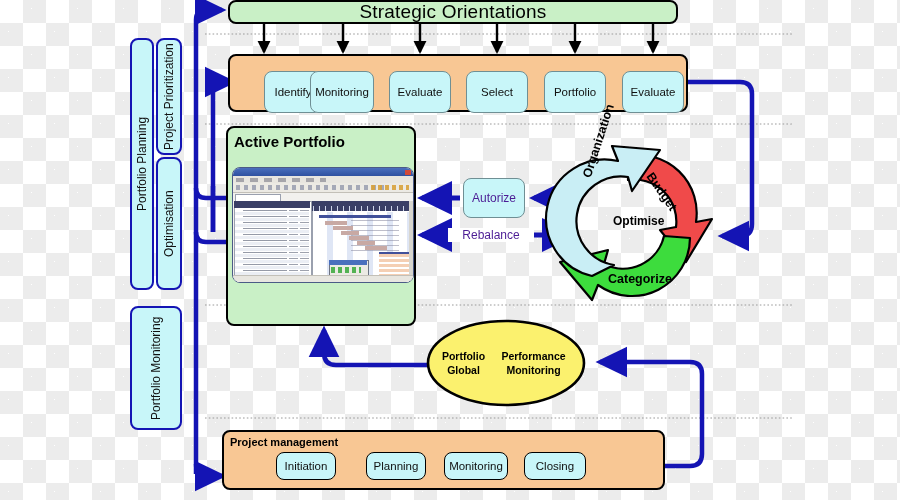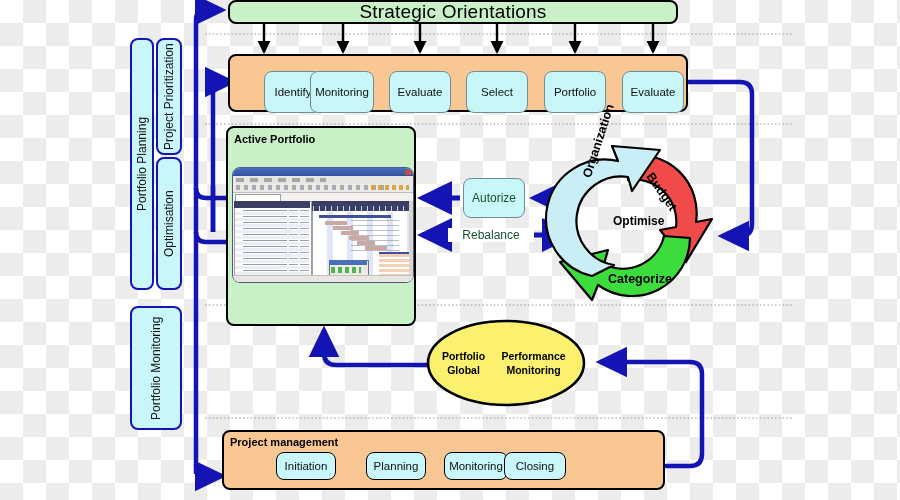--- a/index.html
+++ b/index.html
@@ -47,21 +47,21 @@
     writing-mode:vertical-rl;transform:rotate(180deg);
   }
   .title-green{
     font-size:19px;color:#000;letter-spacing:.2px;
   }
   .hdr-bold{
     position:absolute;font-weight:bold;font-size:14px;color:#000;
   }
   .step-lbl{font-size:11.5px;color:#111;}
   .sb-lbl{font-size:12px;color:#111;line-height:1.05;}
-  .flow-lbl{font-size:12px;color:#14532d;}
+  .flow-lbl{font-size:12px;color:#4c1d95;}
   .cyc-word{
     position:absolute;font-weight:bold;font-size:12.5px;color:#000;
   }
   .ellipse-lbl{
     font-size:10.5px;font-weight:bold;color:#000;line-height:1.35;text-align:center;
   }
 </style>
 </head>
 <body>
 
@@ -221,21 +221,21 @@
   <span class="step-lbl">Select</span>
 </div>
 <div class="node blk-cyan center" style="left:544px;top:71px;width:62px;height:42px;">
   <span class="step-lbl">Portfolio</span>
 </div>
 <div class="node blk-cyan center" style="left:622px;top:71px;width:62px;height:42px;">
   <span class="step-lbl">Evaluate</span>
 </div>
 
 <div class="node blk-green" style="left:226px;top:126px;width:190px;height:200px;">
-  <div class="hdr-bold" style="left:6px;top:5px;font-size:11px;">Active Portfolio</div>
+  <div class="hdr-bold" style="left:6px;top:5px;font-size:15px;">Active Portfolio</div>
 </div>
 
 <div class="node" style="left:232px;top:167px;width:182px;height:116px;background:#f2f1ee;
             border:1px solid #4b5b86;overflow:hidden;">
 
   <div style="position:absolute;left:0;top:0;width:100%;height:8px;
               background:linear-gradient(#4a6fbd,#2f51a0);"></div>
   <div style="position:absolute;right:2px;top:1.5px;width:6px;height:5px;background:#d24a3a;"></div>
 
   <div style="position:absolute;left:0;top:8px;width:100%;height:7px;background:#e8e6e0;
@@ -335,15 +335,15 @@
 
 <div class="node blk-cyan-b center" style="left:276px;top:452px;width:60px;height:28px;">
   <span class="step-lbl">Initiation</span>
 </div>
 <div class="node blk-cyan-b center" style="left:366px;top:452px;width:60px;height:28px;">
   <span class="step-lbl">Planning</span>
 </div>
 <div class="node blk-cyan-b center" style="left:444px;top:452px;width:64px;height:28px;">
   <span class="step-lbl">Monitoring</span>
 </div>
-<div class="node blk-cyan-b center" style="left:504px;top:452px;width:62px;height:28px;">
+<div class="node blk-cyan-b center" style="left:524px;top:452px;width:62px;height:28px;">
   <span class="step-lbl">Closing</span>
 </div>
 
 </body></html>

